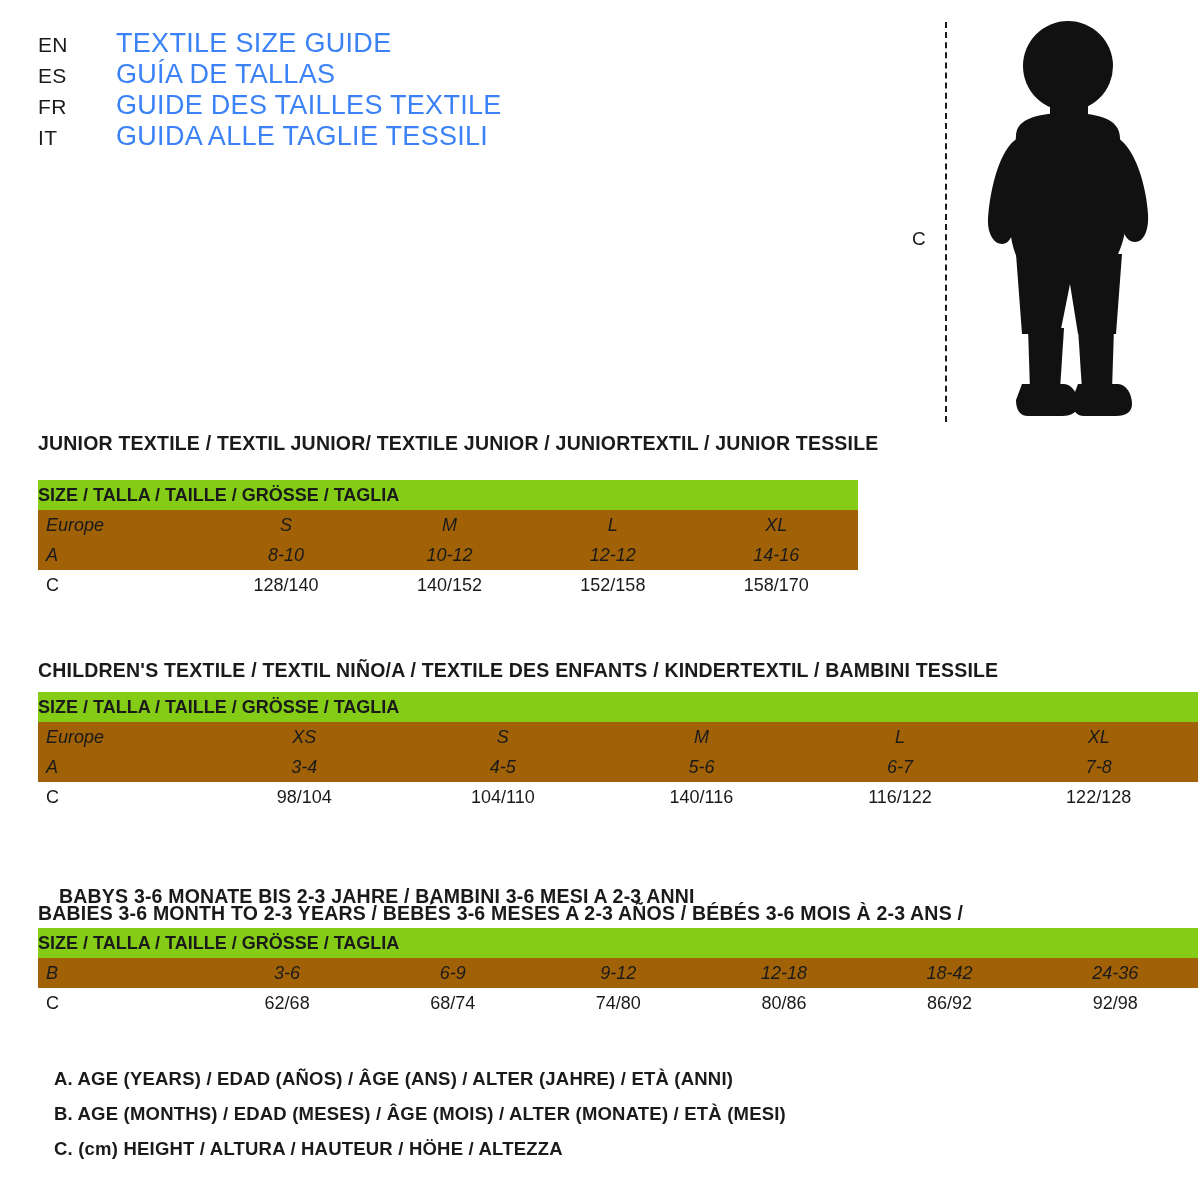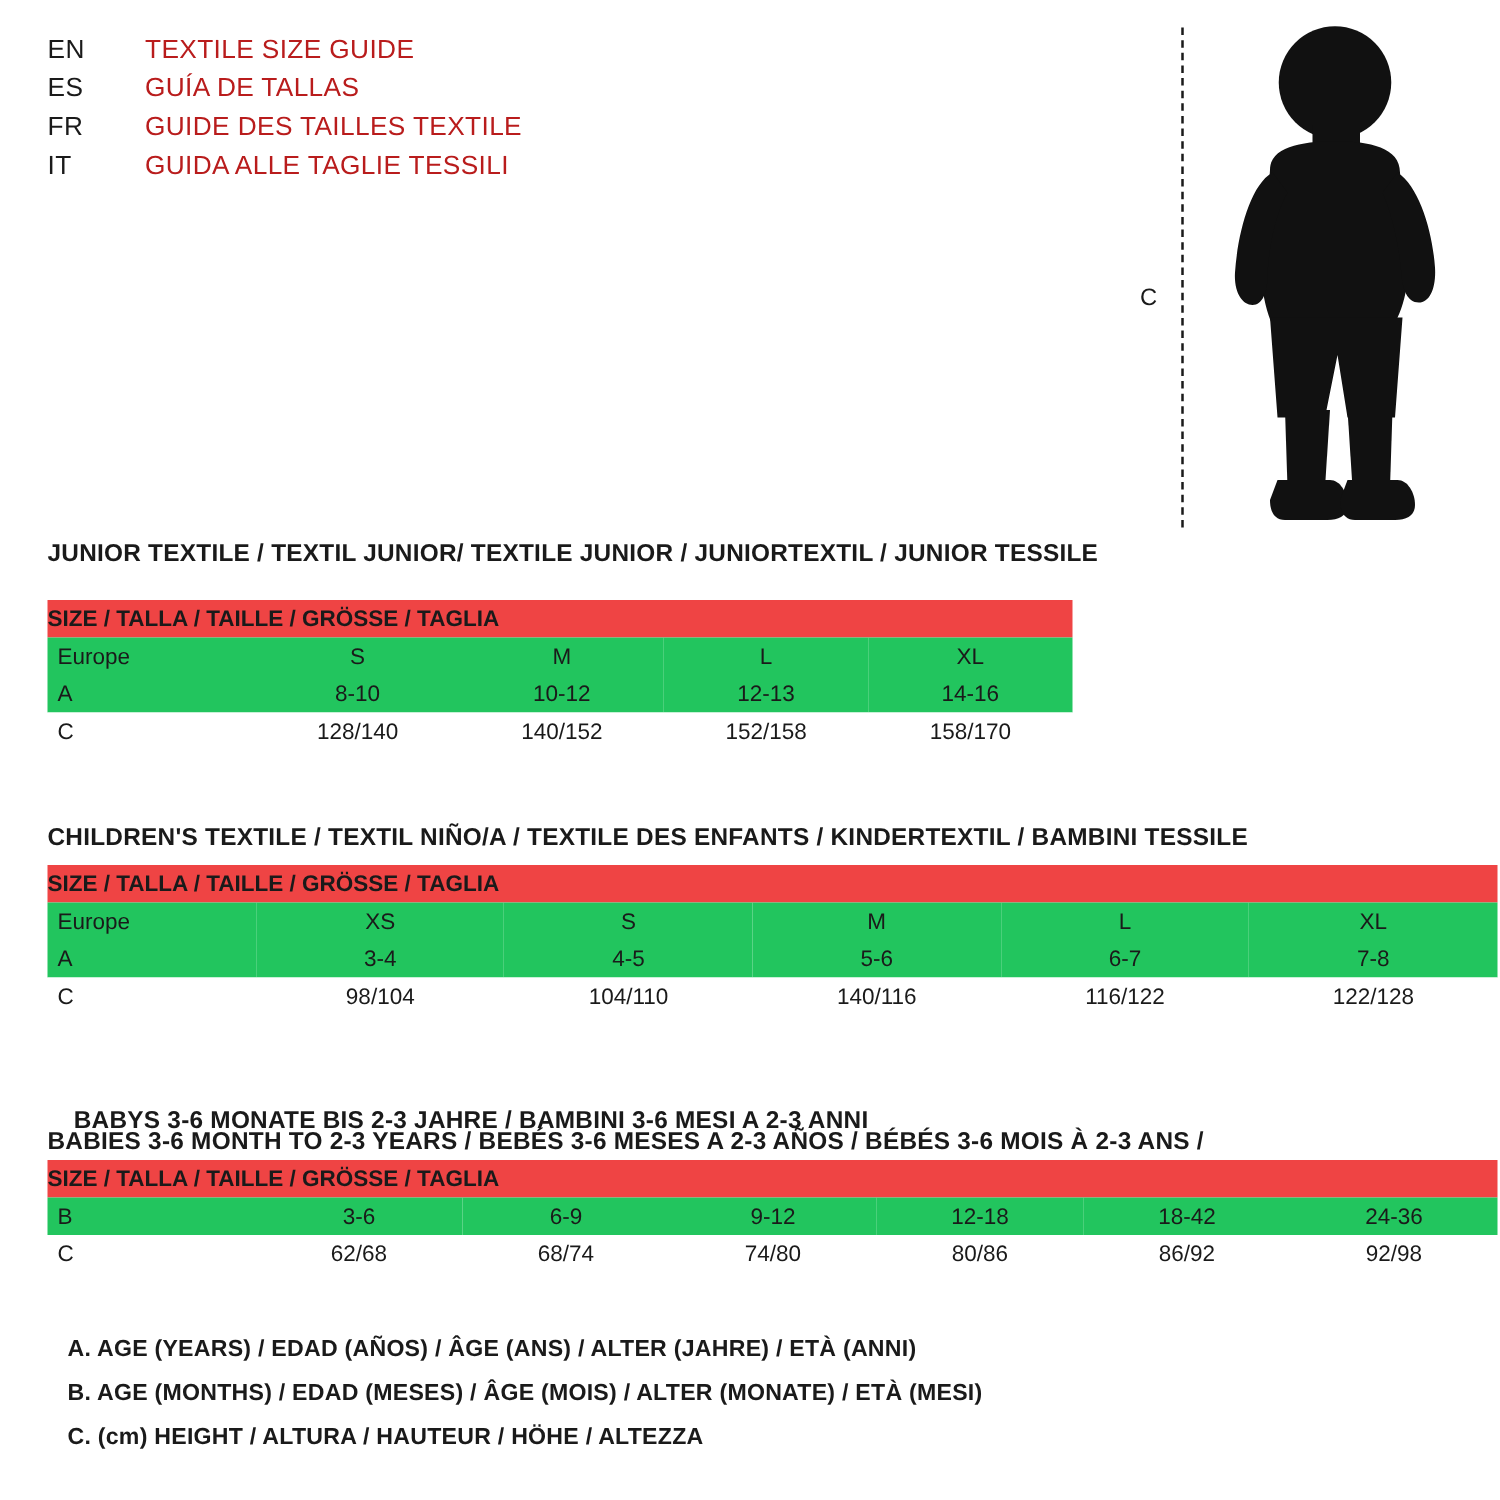--- a/index.html
+++ b/index.html
@@ -34,23 +34,23 @@
     align-items: baseline;
     height: 31px;
   }
   .lang-code {
     width: 78px;
     font-size: 21px;
     letter-spacing: 0.3px;
     color: #1a1a1a;
   }
   .lang-text {
-    font-size: 21px;
+    font-size: 27px;
     letter-spacing: 0.3px;
-    color: #b91c1c;
+    color: #3b82f6;
     white-space: nowrap;
   }
 
   
   .figure-area {
     position: absolute;
     left: 900px;
     top: 10px;
     width: 280px;
     height: 420px;
@@ -95,28 +95,29 @@
     border-collapse: collapse;
     font-size: 18px;
     color: #1a1a1a;
   }
   table.size-table td {
     padding: 0;
     height: 30px;
     vertical-align: middle;
   }
   .hdr-row td {
-    background: #ef4444;
+    background: #84cc16;
     font-weight: bold;
     font-size: 18px;
     padding-left: 8px;
     height: 31px;
   }
   .band td {
-    background: #22c55e;
+    background: #a16207;
+    font-style: italic;
   }
   .plain td {
     background: #ffffff;
   }
   .rowlabel {
     padding-left: 8px !important;
     text-align: left;
   }
   .cell {
     text-align: center;
@@ -214,21 +215,21 @@
       <td class="rowlabel" style="width:160px;">Europe</td>
       <td class="cell" style="width:165px;">S</td>
       <td class="cell" style="width:165px;">M</td>
       <td class="cell" style="width:165px;">L</td>
       <td class="cell" style="width:165px;">XL</td>
     </tr>
     <tr class="band">
       <td class="rowlabel">A</td>
       <td class="cell">8-10</td>
       <td class="cell">10-12</td>
-      <td class="cell">12-13</td>
+      <td class="cell">12-12</td>
       <td class="cell">14-16</td>
     </tr>
     <tr class="plain">
       <td class="rowlabel">C</td>
       <td class="cell">128/140</td>
       <td class="cell">140/152</td>
       <td class="cell">152/158</td>
       <td class="cell">158/170</td>
     </tr>
   </tbody>

